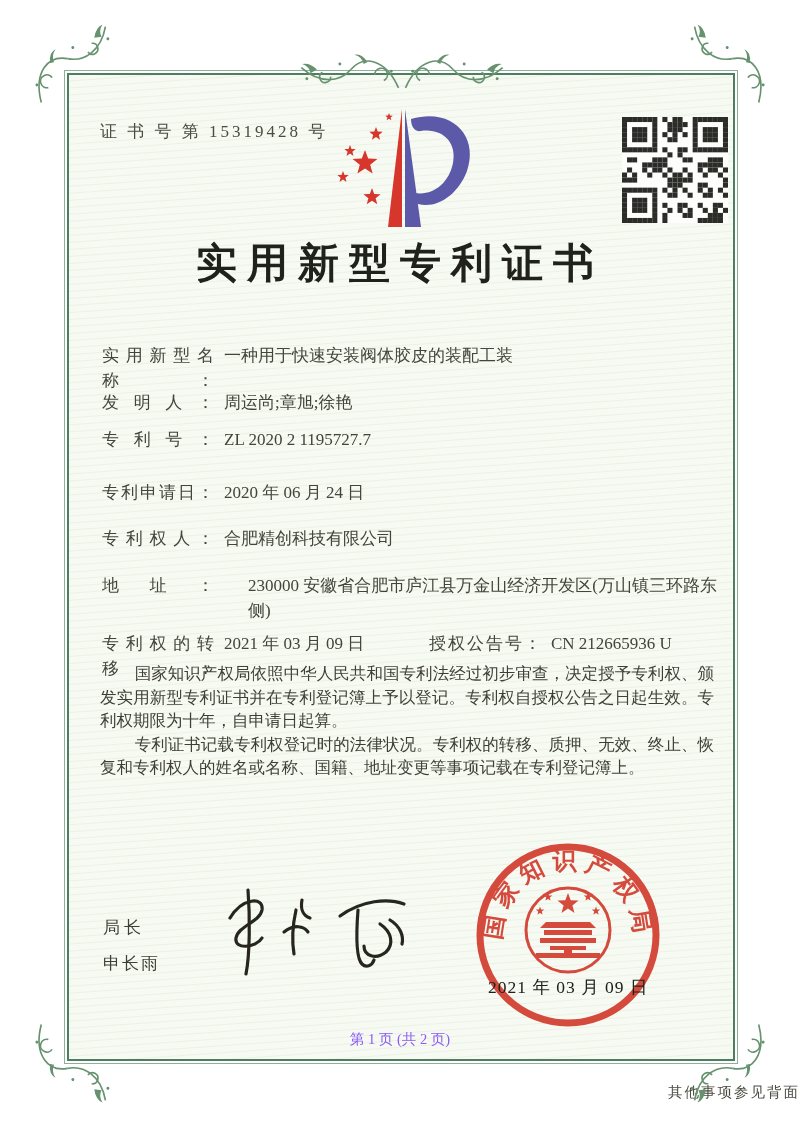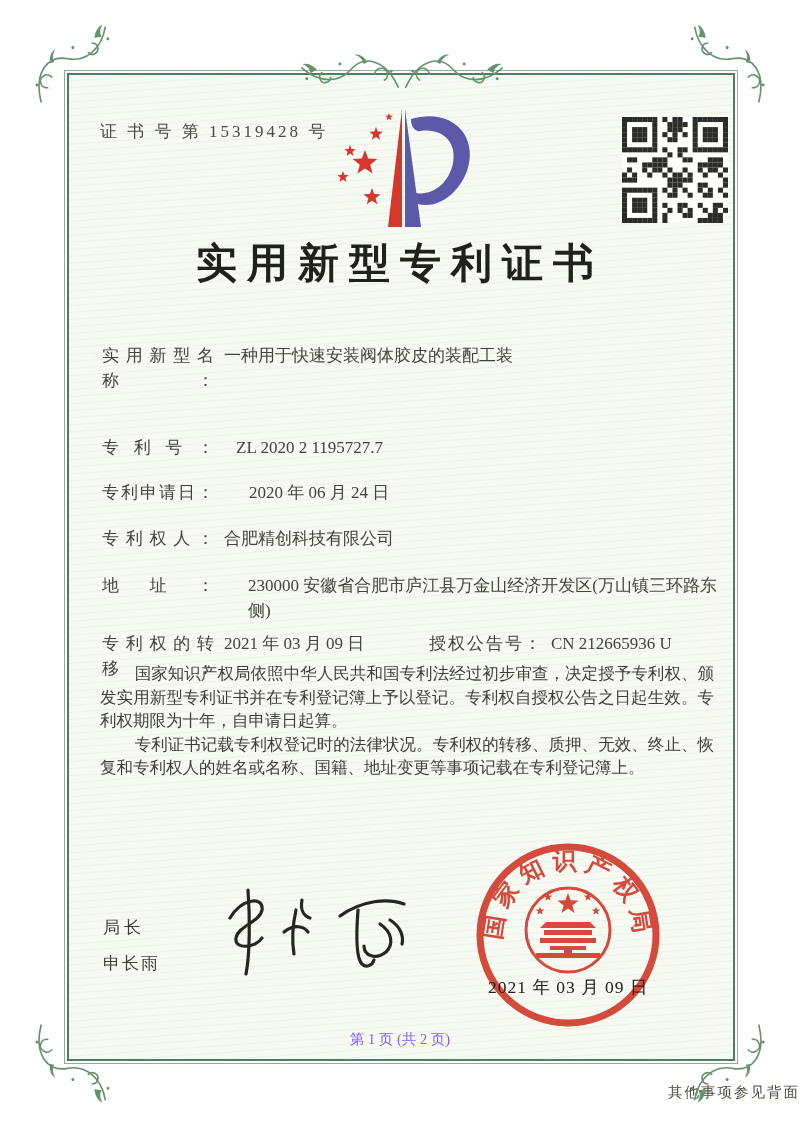--- a/index.html
+++ b/index.html
@@ -356,25 +356,29 @@
       <rect x="100" y="90" width="5" height="5" fill="#2b2b28"></rect>
     </svg>
 
   <div class="abs title">实用新型专利证书</div>
 
   <div class="abs fields">
     <div class="frow" style="top:0;">
       <span class="flabel">实用新型名称：</span>
       <span class="fvalue">一种用于快速安装阀体胶皮的装配工装</span>
     </div>
-    <div class="frow" style="top:92px;gap:12px;">
+    <div class="frow" style="top:47px;">
+      <span class="flabel">发明人：</span>
+      <span class="fvalue">周运尚;章旭;徐艳</span>
+    </div>
+    <div class="frow" style="top:84px;">
       <span class="flabel">专利号：</span>
       <span class="fvalue">ZL 2020 2 1195727.7</span>
     </div>
-    <div class="frow" style="top:137px;gap:25px;">
+    <div class="frow" style="top:137px;">
       <span class="flabel">专利申请日：</span>
       <span class="fvalue">2020 年 06 月 24 日</span>
     </div>
     <div class="frow" style="top:183px;">
       <span class="flabel">专利权人：</span>
       <span class="fvalue">合肥精创科技有限公司</span>
     </div>
     <div class="frow" style="top:230px;gap:24px;">
       <span class="flabel">地址：</span>
       <span class="fvalue addr">230000 安徽省合肥市庐江县万金山经济开发区(万山镇三环路东侧)</span>

